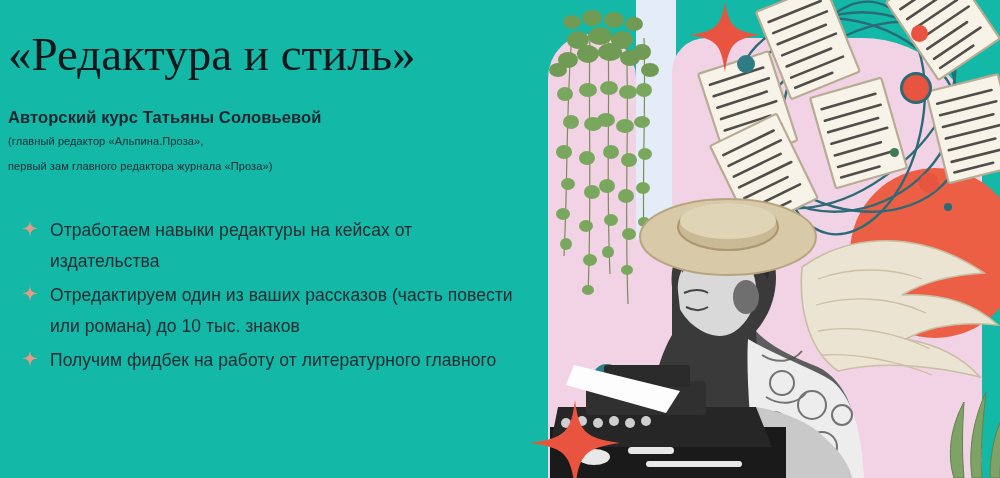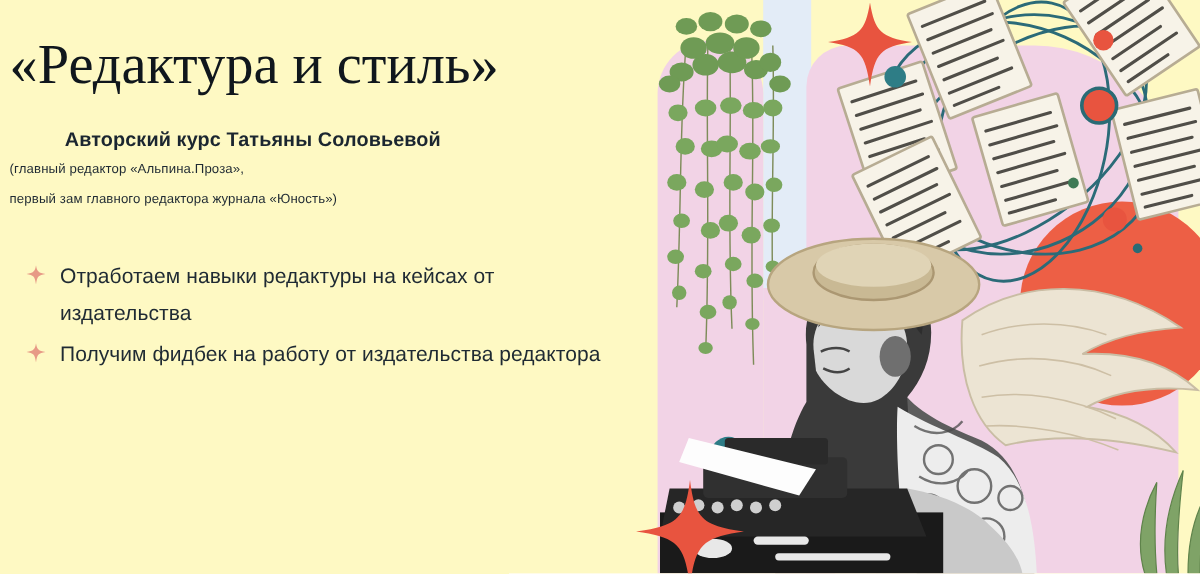--- a/index.html
+++ b/index.html
@@ -5,21 +5,21 @@
   html, body {
     margin: 0;
     padding: 0;
     background: #ffffff;
   }
   #banner {
     position: relative;
     width: 1000px;
     height: 478px;
     overflow: hidden;
-    background: #fef9c3;
+    background: #14b8a6;
     font-family: "Liberation Sans", sans-serif;
   }
 
   
   .text-col {
     position: absolute;
     left: 0; top: 0;
     width: 540px;
     height: 478px;
     z-index: 40;
@@ -40,21 +40,20 @@
     left: 8px;
     top: 105px;
     width: 500px;
   }
   .sub-strong {
     font-size: 16.5px;
     font-weight: bold;
     color: #1b2630;
     line-height: 24px;
     letter-spacing: .1px;
-    margin-left: 46px;
   }
   .sub-line {
     font-size: 11px;
     font-weight: normal;
     color: #1f2a33;
     line-height: 25px;
     letter-spacing: .1px;
   }
   .bullets {
     position: absolute;
@@ -366,35 +365,41 @@
     </svg>
   </div>
 
   <div class="text-col">
 
     <div class="title">«Редактура и стиль»</div>
 
     <div class="subtitle-block">
       <div class="sub-strong">Авторский курс Татьяны Соловьевой</div>
       <div class="sub-line">(главный редактор «Альпина.Проза»,</div>
-      <div class="sub-line">первый зам главного редактора журнала «Юность»)</div>
+      <div class="sub-line">первый зам главного редактора журнала «Проза»)</div>
     </div>
 
     <div class="bullets">
 
       <div class="bullet-row">
         <svg class="bullet-mark" viewBox="0 0 16 16">
           <path d="M8 0 C8.9 5.4 10.1 6.3 16 7.3 C10.1 8.3 8.9 9.2 8 16 C7.1 9.2 5.9 8.3 0 7.3 C5.9 6.3 7.1 5.4 8 0 Z" fill="#e79a86"></path>
         </svg>
         <span class="bullet-text">Отработаем навыки редактуры на кейсах от издательства</span>
       </div>
 
-
       <div class="bullet-row">
         <svg class="bullet-mark" viewBox="0 0 16 16">
           <path d="M8 0 C8.9 5.4 10.1 6.3 16 7.3 C10.1 8.3 8.9 9.2 8 16 C7.1 9.2 5.9 8.3 0 7.3 C5.9 6.3 7.1 5.4 8 0 Z" fill="#e79a86"></path>
         </svg>
-        <span class="bullet-text">Получим фидбек на работу от издательства редактора</span>
+        <span class="bullet-text">Отредактируем один из ваших рассказов (часть повести или романа) до 10 тыс. знаков</span>
+      </div>
+
+      <div class="bullet-row">
+        <svg class="bullet-mark" viewBox="0 0 16 16">
+          <path d="M8 0 C8.9 5.4 10.1 6.3 16 7.3 C10.1 8.3 8.9 9.2 8 16 C7.1 9.2 5.9 8.3 0 7.3 C5.9 6.3 7.1 5.4 8 0 Z" fill="#e79a86"></path>
+        </svg>
+        <span class="bullet-text">Получим фидбек на работу от литературного главного</span>
       </div>
 
     </div>
   </div>
 </div>
 
 </body></html>

